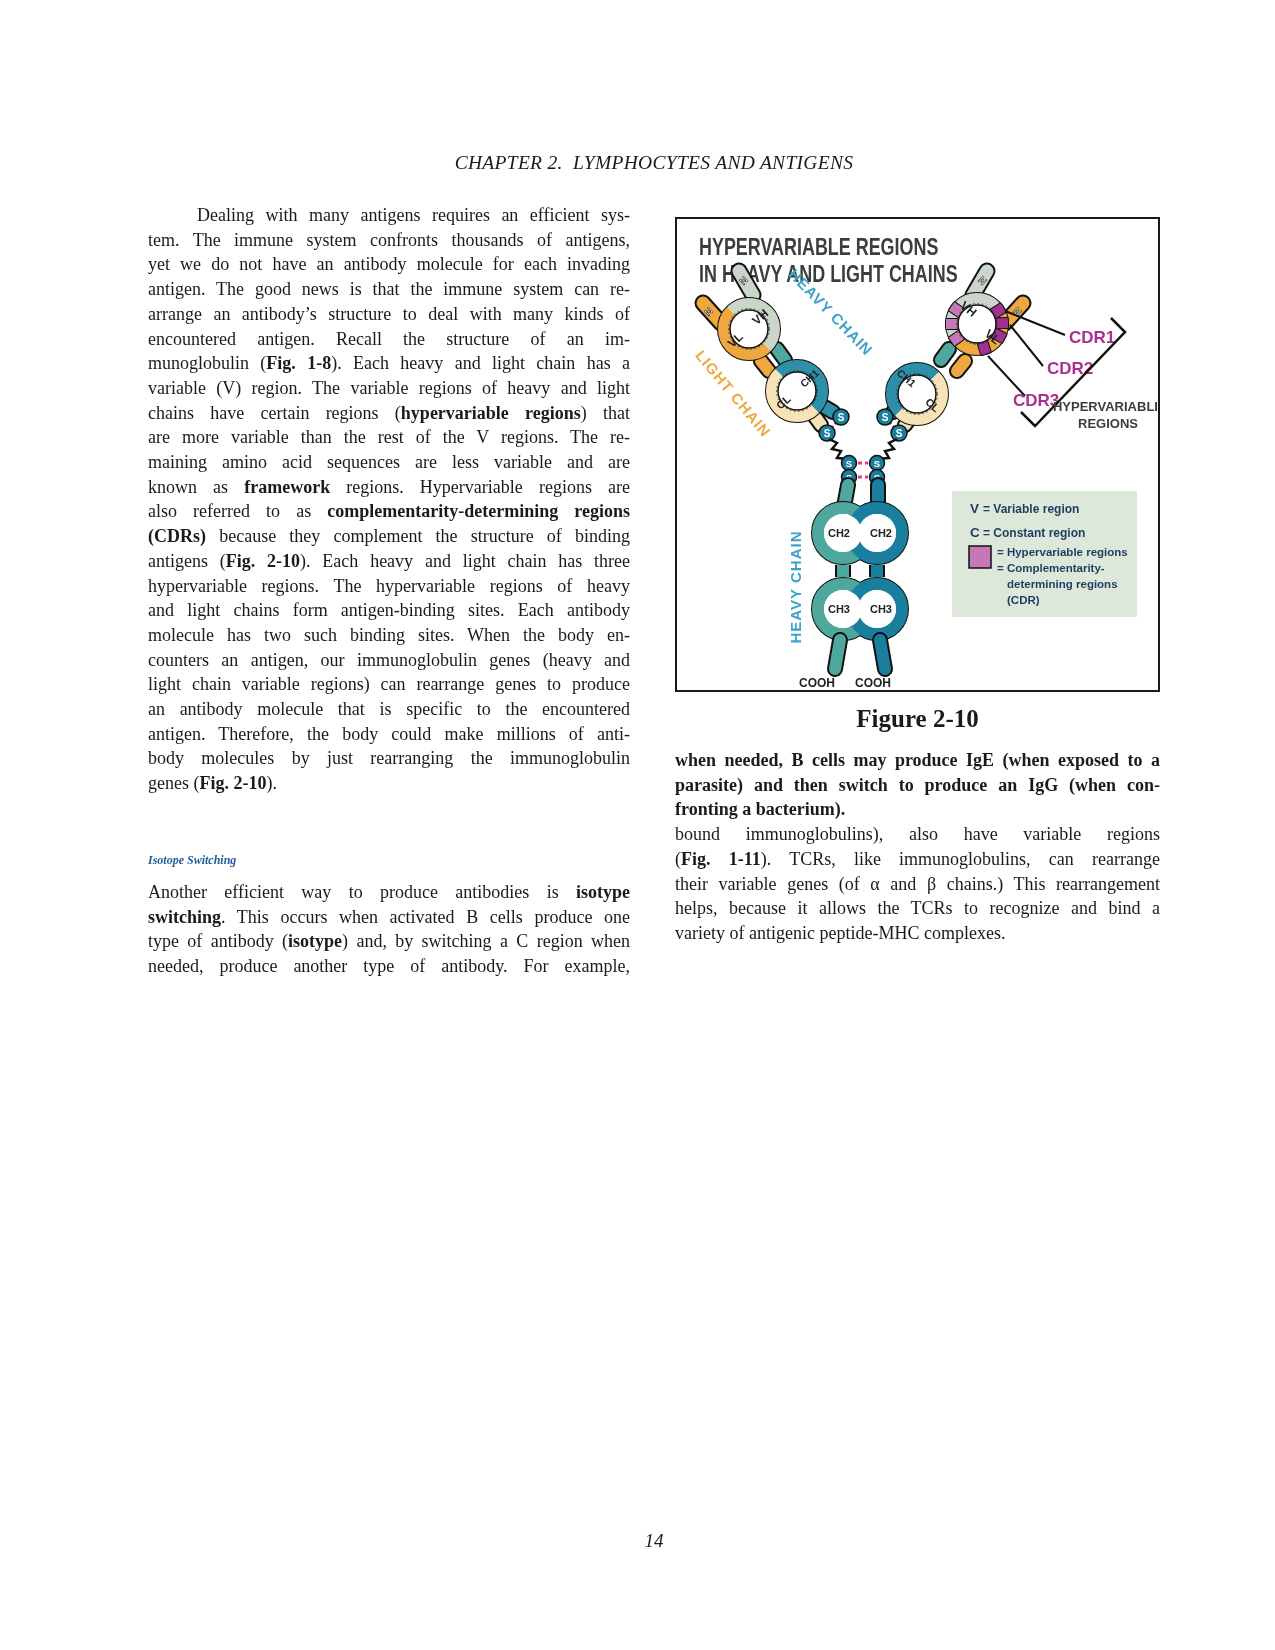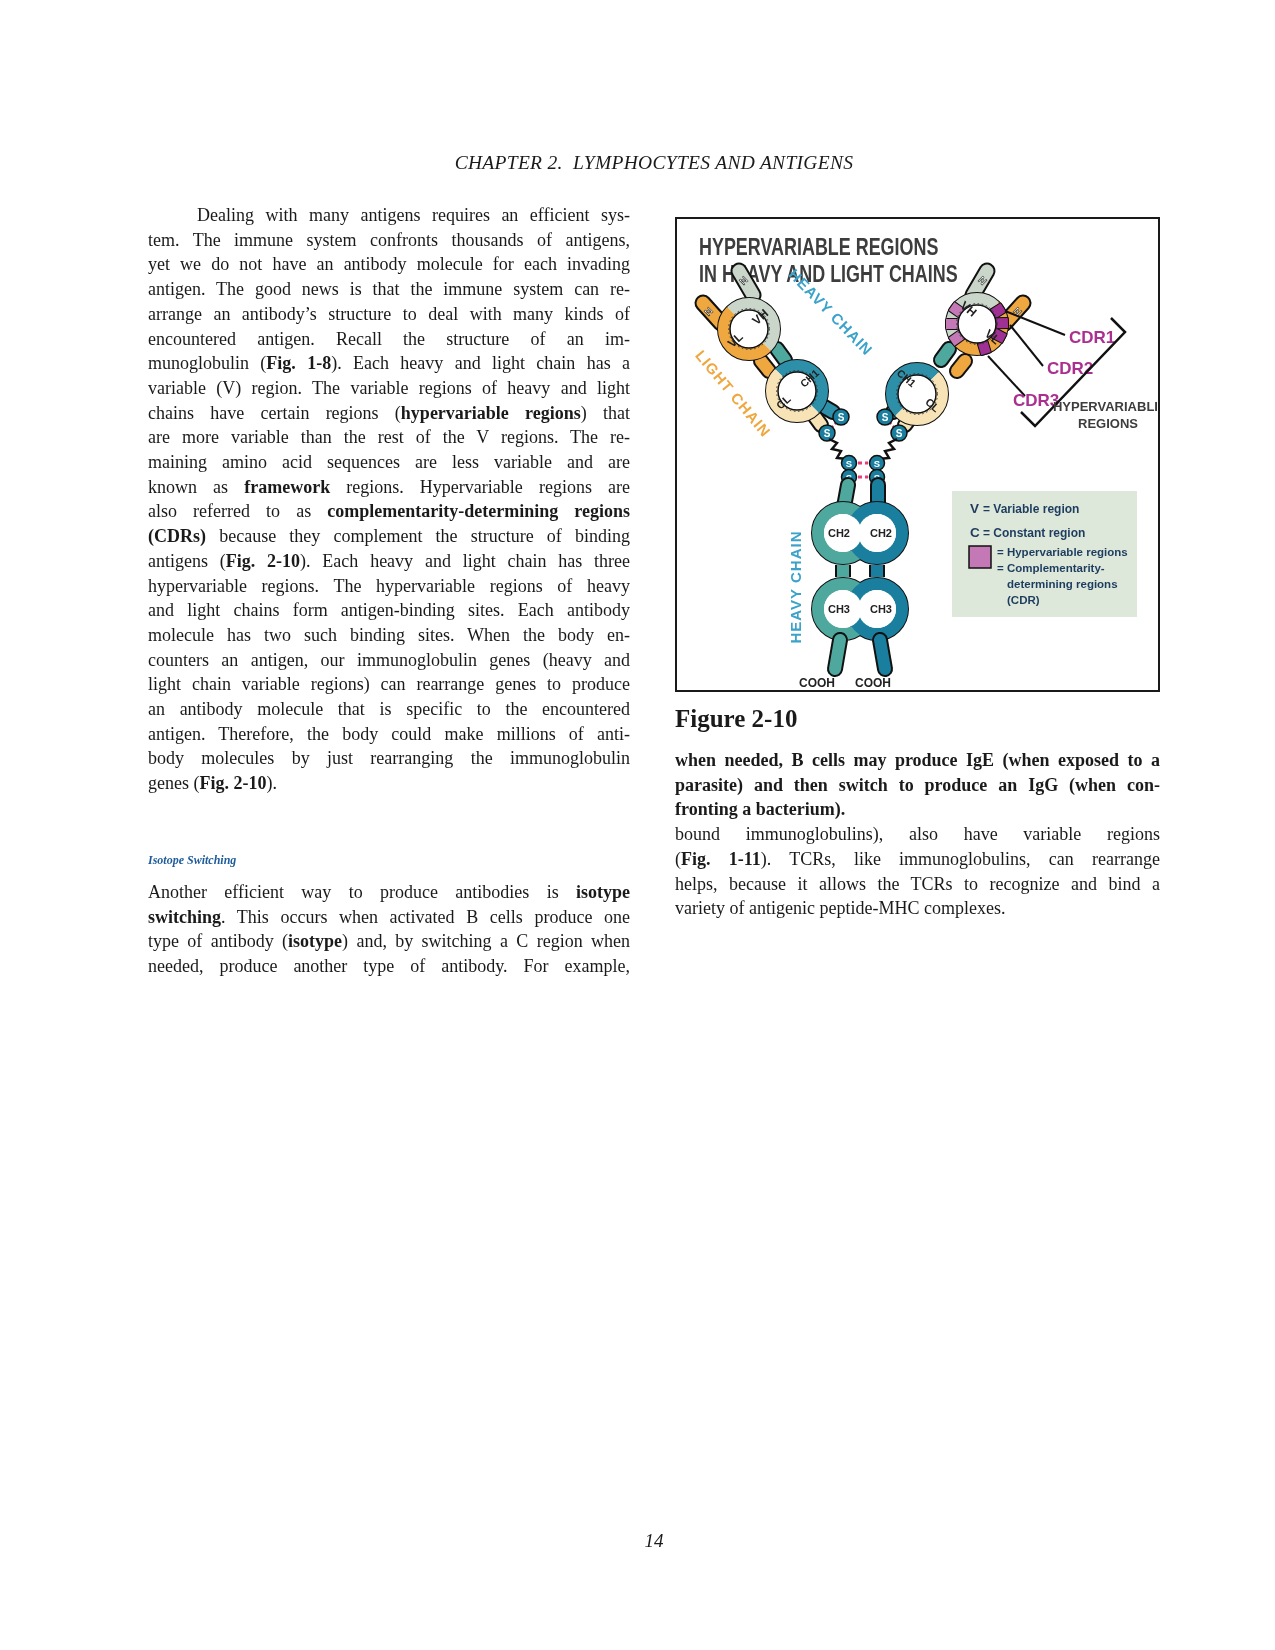--- a/index.html
+++ b/index.html
@@ -11,21 +11,21 @@
   .col-right{position:absolute;left:675px;top:217px;width:485px;}
   .para{font-size:18px;line-height:24.7px;}
   .tline{text-align:justify;text-align-last:justify;}
   .tline.last{text-align-last:auto;}
   .tline.indent{text-indent:49px;}
   .tline b{font-weight:700;}
   .section-heading{margin:57px 0 12px 0;font-size:12px;font-weight:700;font-style:italic;
           color:var(--heading-blue,#1e5c9b);}
   .figure-box{width:485px;height:475px;border:2.5px solid var(--border,#1a1a1a);
           box-sizing:border-box;background:#fff;}
-  .figure-caption{margin-top:13px;font-size:25px;font-weight:700;}
+  .figure-caption{margin-top:13px;font-size:25px;font-weight:700;text-align:center;}
   .para3{margin-top:15px;font-weight:bold;}
   .page-number{position:absolute;left:148px;top:1530px;width:1012px;text-align:center;
           font-style:italic;font-size:19px;}
   .ft{font-family:"Liberation Sans",sans-serif;}
 </style>
 </head>
 <body>
 
 <div class="page">
 
@@ -264,19 +264,20 @@
 
     <div class="figure-caption">Figure 2-10</div>
     <div class="para para3">
         <div class="tline"><span>when needed, B cells may produce IgE (when exposed to a</span></div>
         <div class="tline"><span>parasite) and then switch to produce an IgG (when con-</span></div>
         <div class="tline last"><span>fronting a bacterium).</span></div>
       </div>
     <div class="para">
         <div class="tline"><span>bound immunoglobulins), also have variable regions</span></div>
         <div class="tline"><span>(</span><b>Fig. 1-11</b><span>). TCRs, like immunoglobulins, can rearrange</span></div>
+        <div class="tline"><span>their variable genes (of α and β chains.) This rearrangement</span></div>
         <div class="tline"><span>helps, because it allows the TCRs to recognize and bind a</span></div>
         <div class="tline last"><span>variety of antigenic peptide-MHC complexes.</span></div>
       </div>
   </div>
 
   <div class="page-number">14</div>
 </div>
 
 </body></html>

